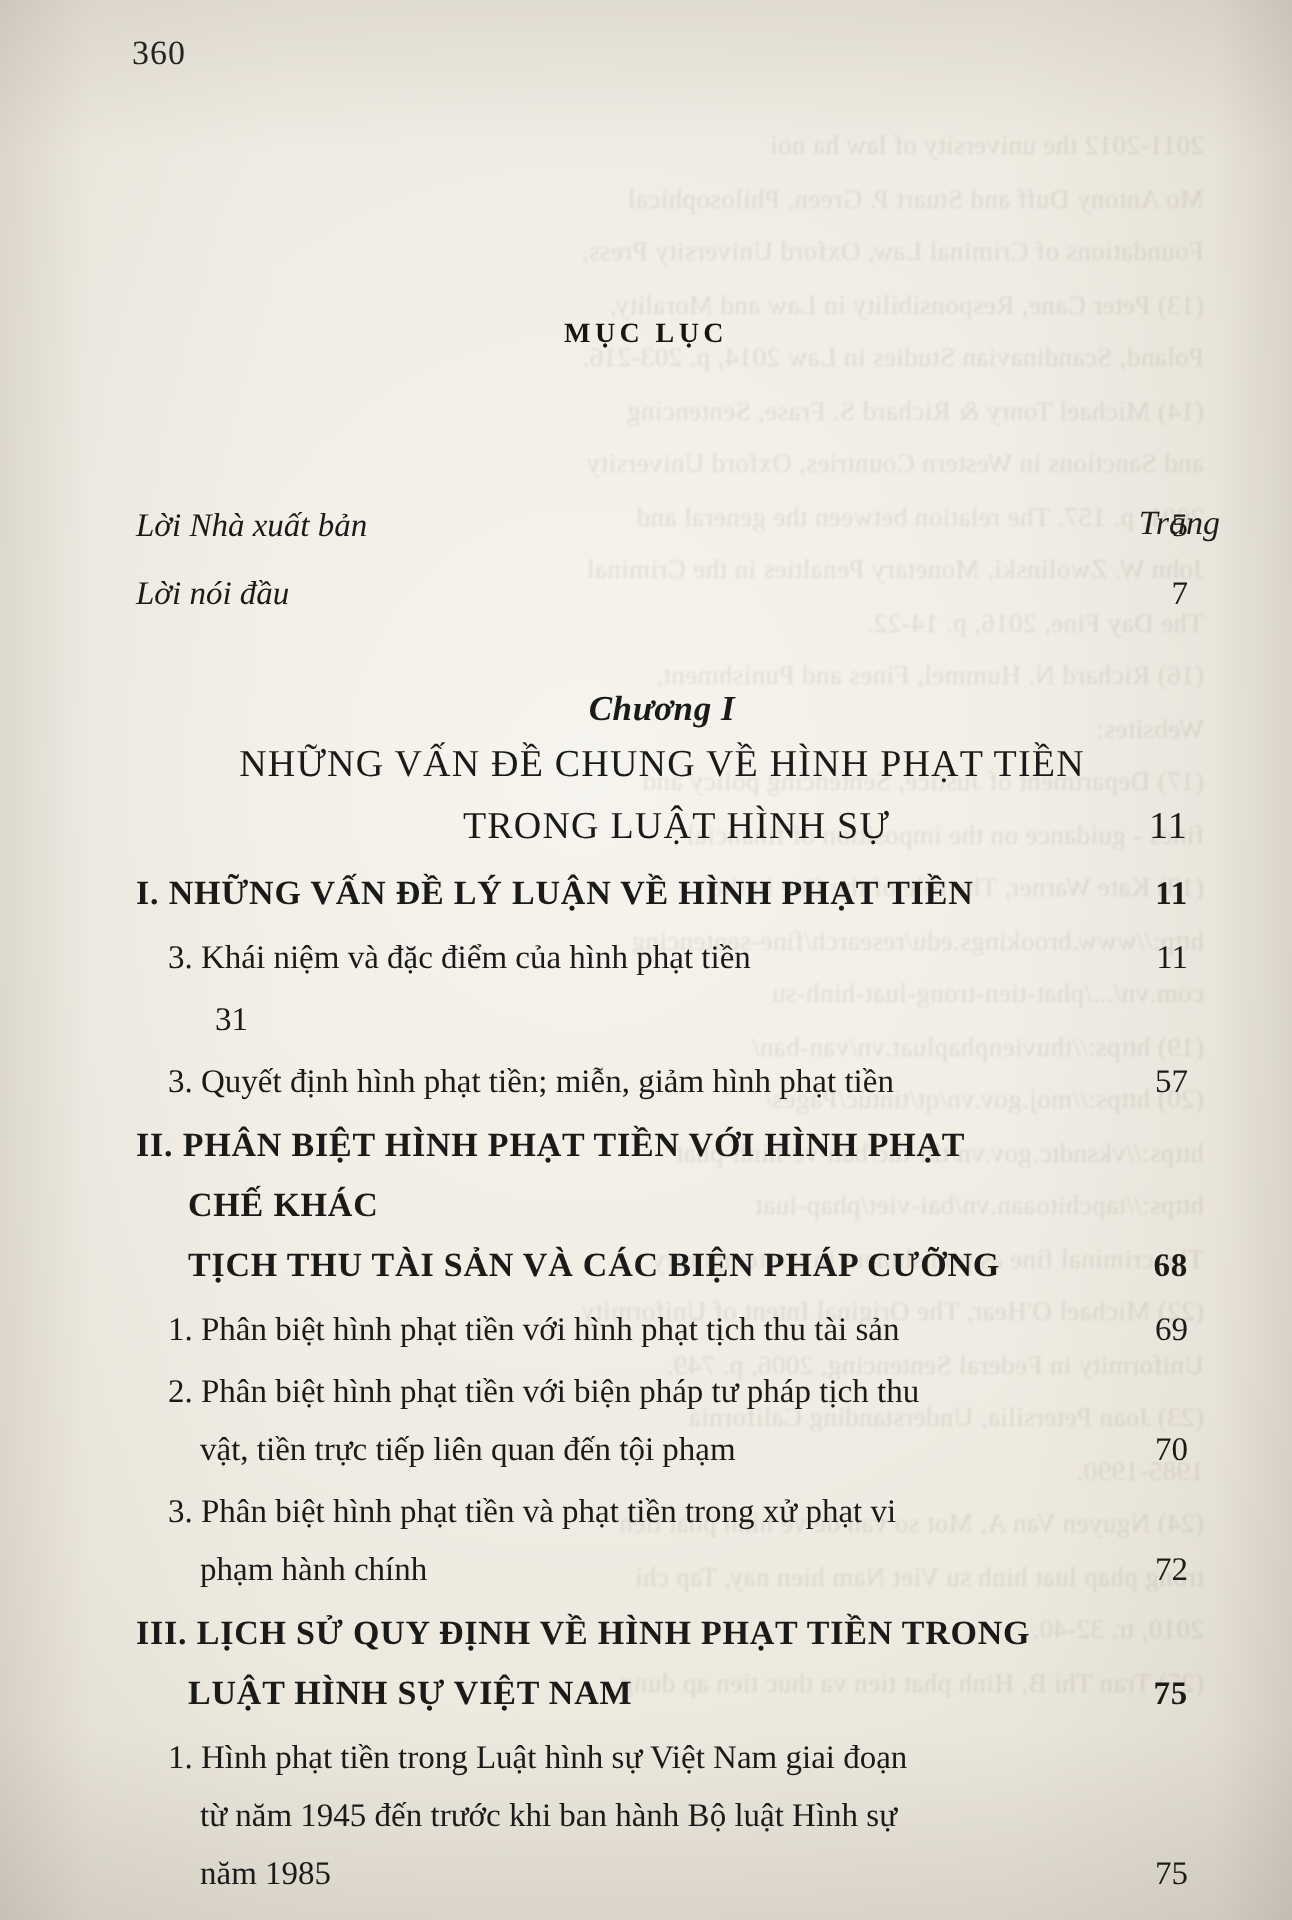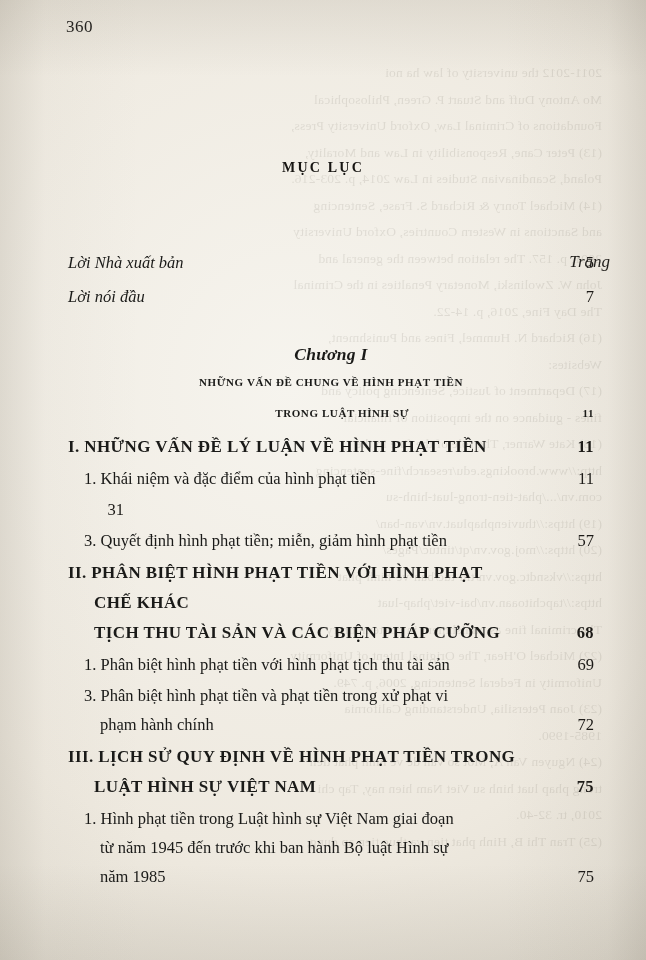--- a/index.html
+++ b/index.html
@@ -129,22 +129,22 @@
     text-align: center;
     font-style: italic;
     font-weight: bold;
     font-size: 17.5px;
     margin-top: 32px;
     margin-bottom: 2px;
     letter-spacing: 0.3px;
   }
 
   .chapter-title {
-    font-weight: bold;
-    font-size: 11px;
+    font-weight: normal;
+    font-size: 19px;
     letter-spacing: 0.6px;
     line-height: 31px;
     text-align: center;
     margin-bottom: 0;
   }
   .chapter-title .l2 {
     display: flex;
     justify-content: space-between;
     align-items: baseline;
   }
@@ -235,21 +235,21 @@
             <span class="pg">11</span>
           </div>
         </div>
         <div class="row lvl-1">
           <div style="flex: 1 1 0%;">
             <span class="txt">I. NHỮNG VẤN ĐỀ LÝ LUẬN VỀ HÌNH PHẠT TIỀN</span>
           </div>
           <div class="pg">11</div>
         </div>
         <div class="row lvl-2">
-          <div style="flex: 1 1 0%;"><span class="txt">1. Khái niệm và đặc điểm của hình phạt tiền</span></div>
+          <div style="flex: 1 1 0%;"><span class="txt">3. Khái niệm và đặc điểm của hình phạt tiền</span></div>
           <div class="pg">11</div>
         </div>
         <div class="row lvl-2">
           <div class="pg">31</div>
         </div>
         <div class="row lvl-2">
           <div style="flex: 1 1 0%;"><span class="txt">3. Quyết định hình phạt tiền; miễn, giảm hình phạt tiền</span></div>
           <div class="pg">57</div>
         </div>
         <div class="row lvl-1 multi">
@@ -258,20 +258,24 @@
             <span class="cont">CHẾ KHÁC</span>
             <span class="cont">TỊCH THU TÀI SẢN VÀ CÁC BIỆN PHÁP CƯỠNG</span>
           </div>
           <div class="pg" style="align-self: flex-end;">68</div>
         </div>
         <div class="row lvl-2">
           <div style="flex: 1 1 0%;"><span class="txt">1. Phân biệt hình phạt tiền với hình phạt tịch thu tài sản</span></div>
           <div class="pg">69</div>
         </div>
         <div class="row lvl-2 multi">
+          <div style="flex: 1 1 0%;"><span class="txt">2. Phân biệt hình phạt tiền với biện pháp tư pháp tịch thu</span><span class="cont">vật, tiền trực tiếp liên quan đến tội phạm</span></div>
+          <div class="pg" style="align-self: flex-end;">70</div>
+        </div>
+        <div class="row lvl-2 multi">
           <div style="flex: 1 1 0%;"><span class="txt">3. Phân biệt hình phạt tiền và phạt tiền trong xử phạt vi</span><span class="cont">phạm hành chính</span></div>
           <div class="pg" style="align-self: flex-end;">72</div>
         </div>
         <div class="row lvl-1 multi">
           <div style="flex: 1 1 0%;">
             <span class="txt">III. LỊCH SỬ QUY ĐỊNH VỀ HÌNH PHẠT TIỀN TRONG</span>
             <span class="cont">LUẬT HÌNH SỰ VIỆT NAM</span>
           </div>
           <div class="pg" style="align-self: flex-end;">75</div>
         </div>

